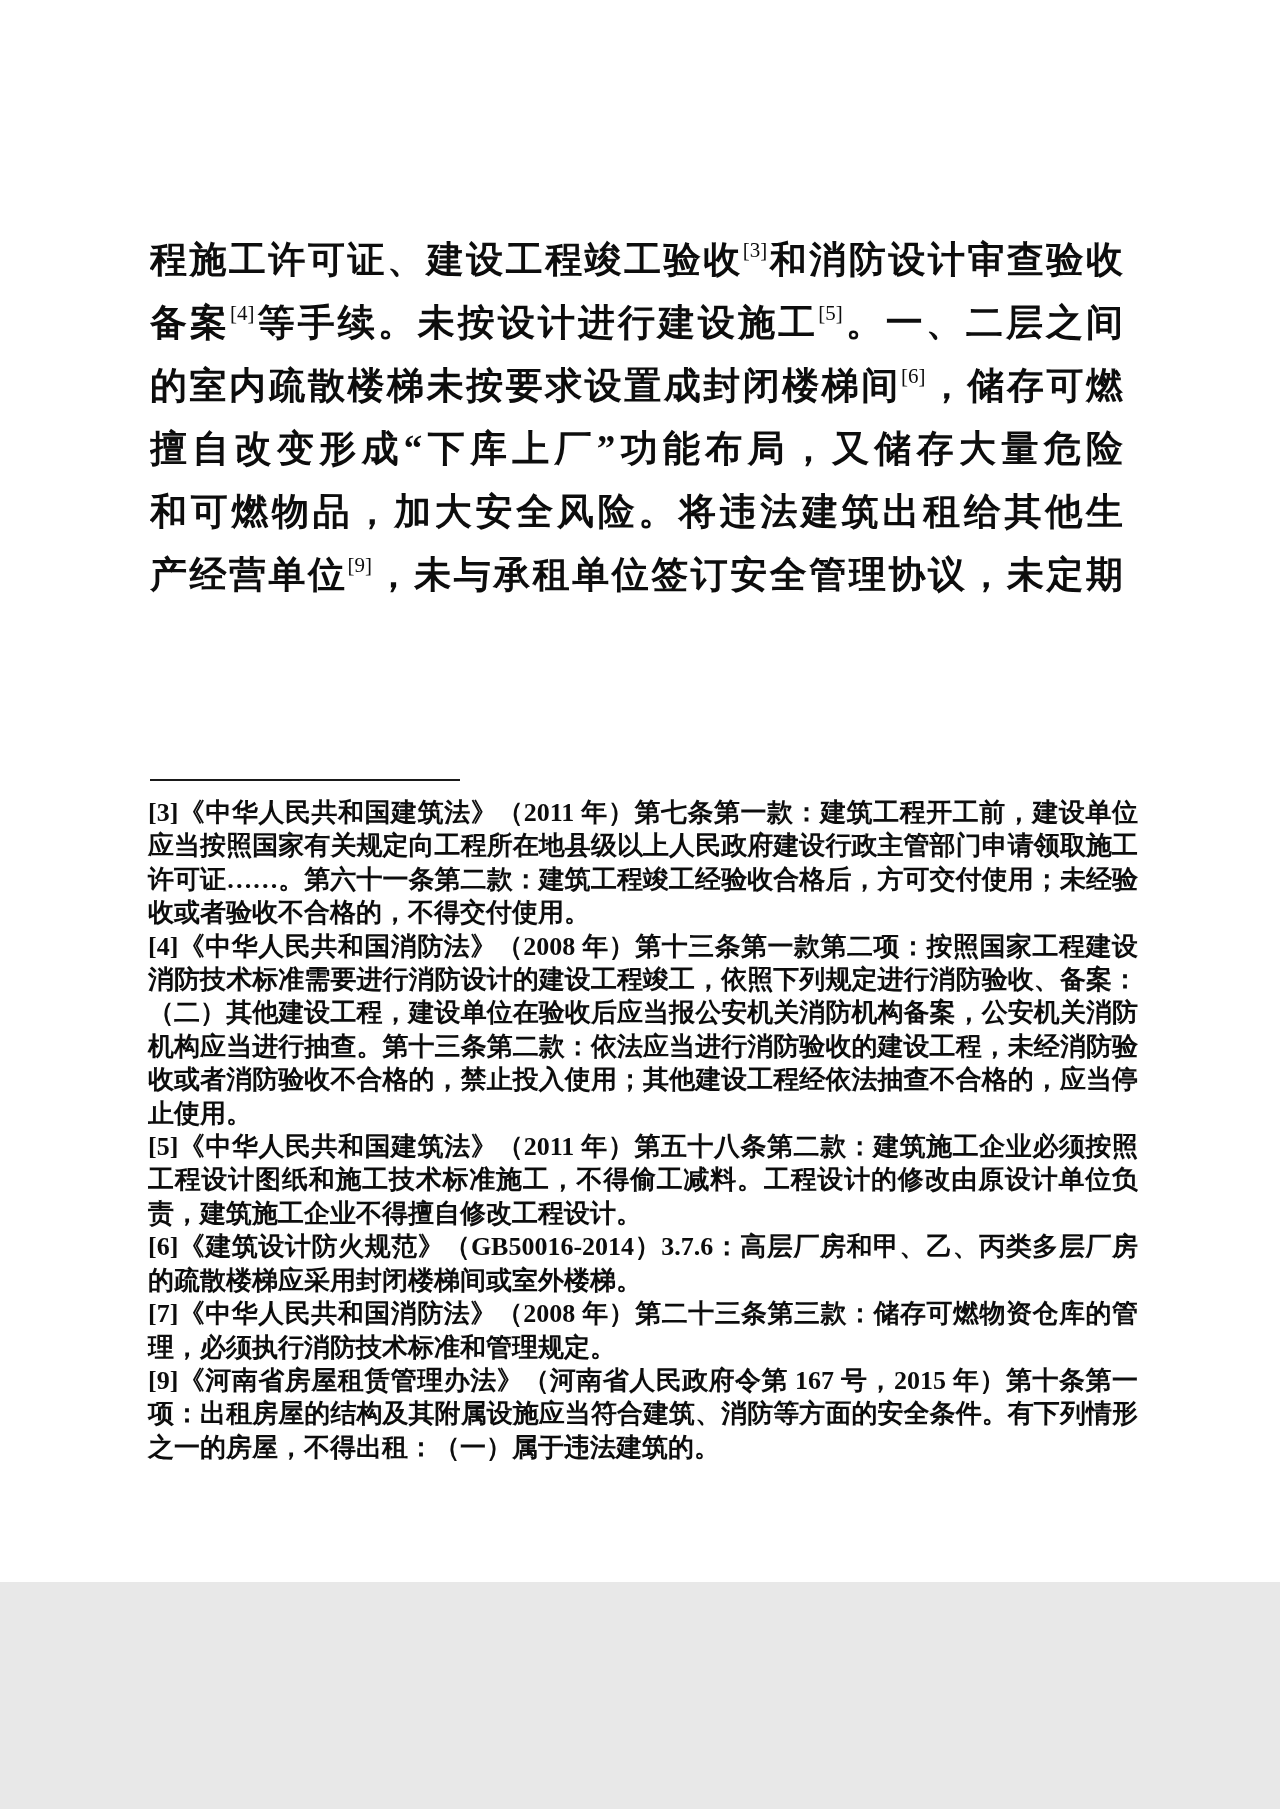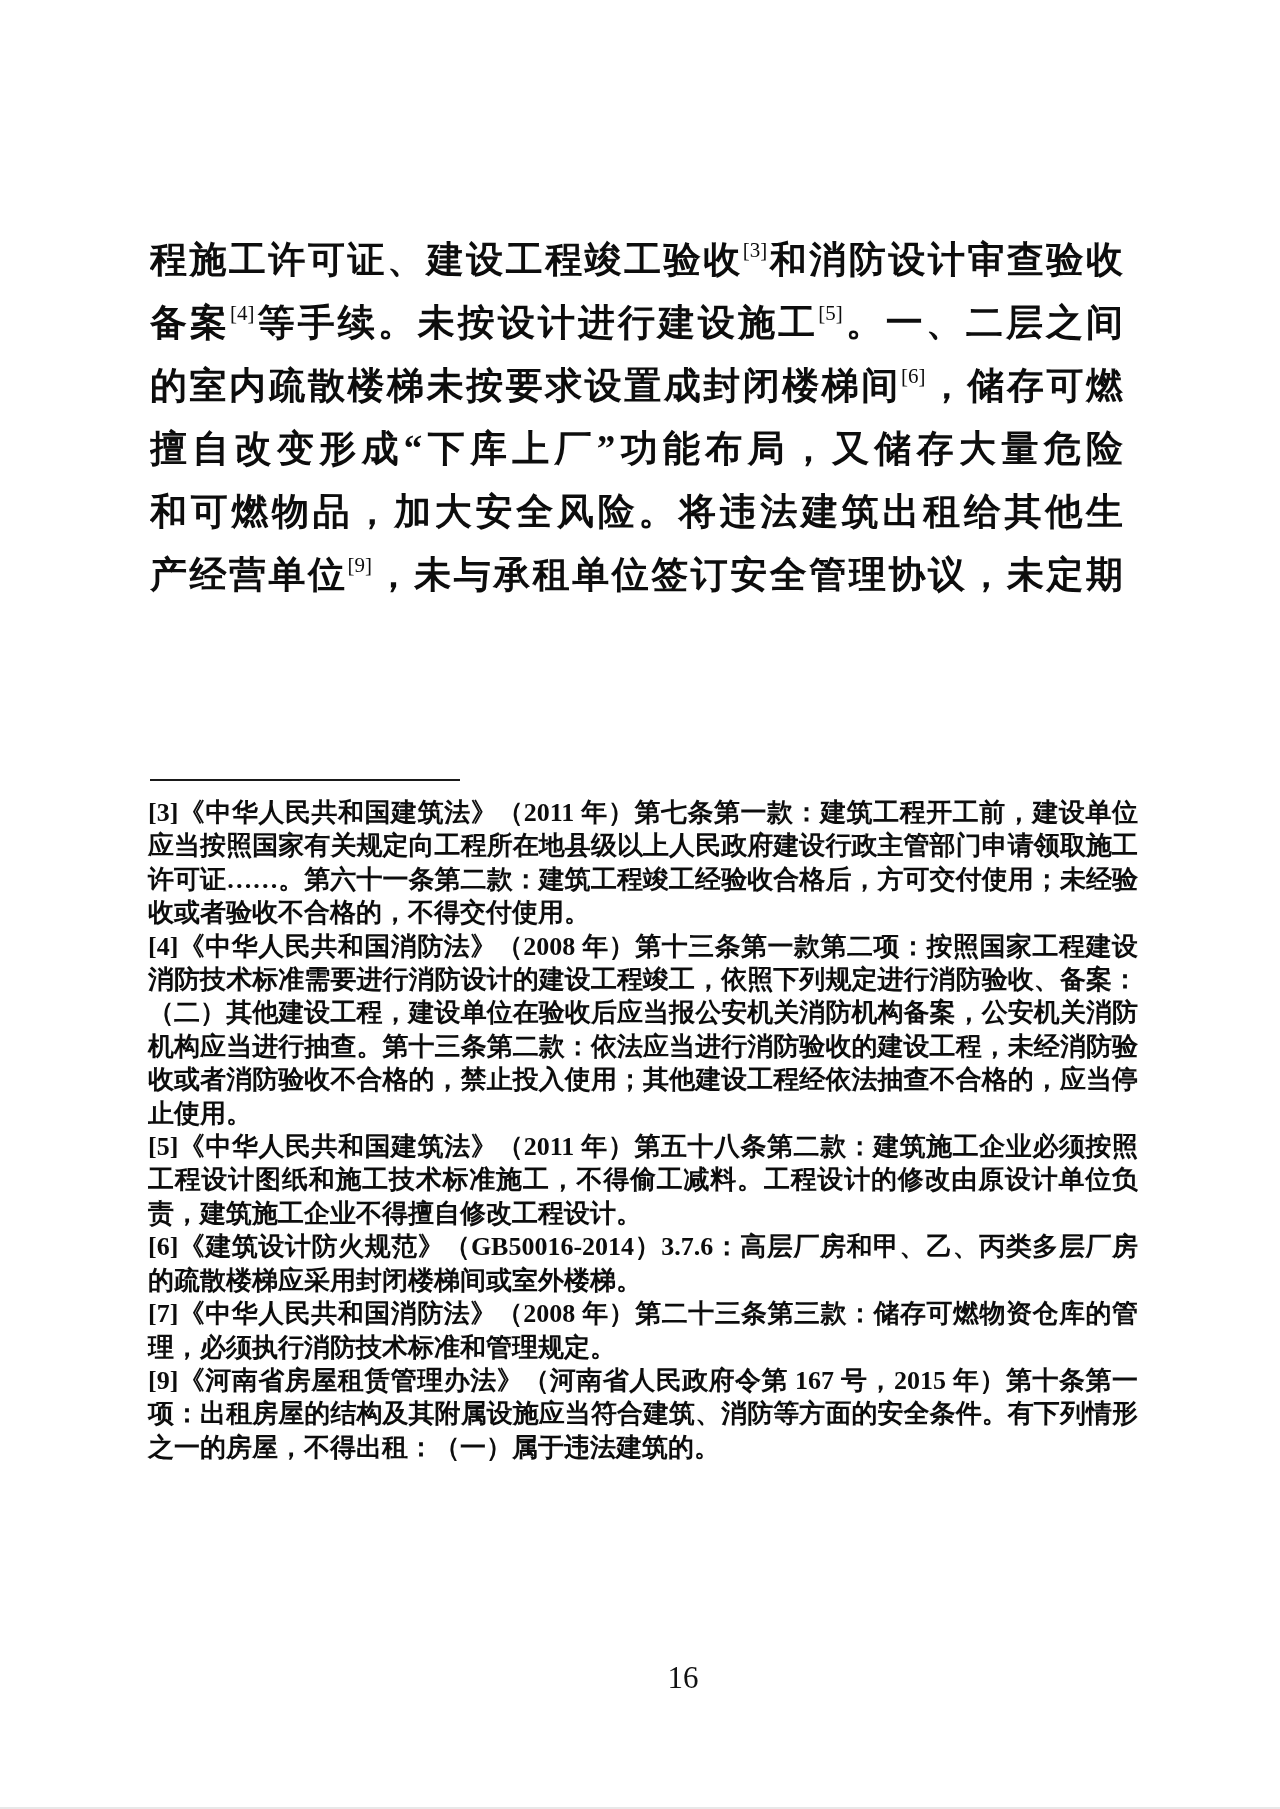--- a/index.html
+++ b/index.html
@@ -1,19 +1,19 @@
 <!DOCTYPE html>
 <html><head>
 <meta charset="utf-8">
 <style>
   html, body { margin: 0; padding: 0; background: #e8e8e8; }
   .page {
     position: relative;
     width: 1280px;
-    height: 1807px;
+    height: 1582px;
     margin: 0 auto;
     background: #ffffff;
     color: #0d0d0d;
     font-family: "Liberation Serif", "DejaVu Serif", serif;
     overflow: hidden;
   }
   
   .body-text {
     position: absolute;
     left: 150px;

